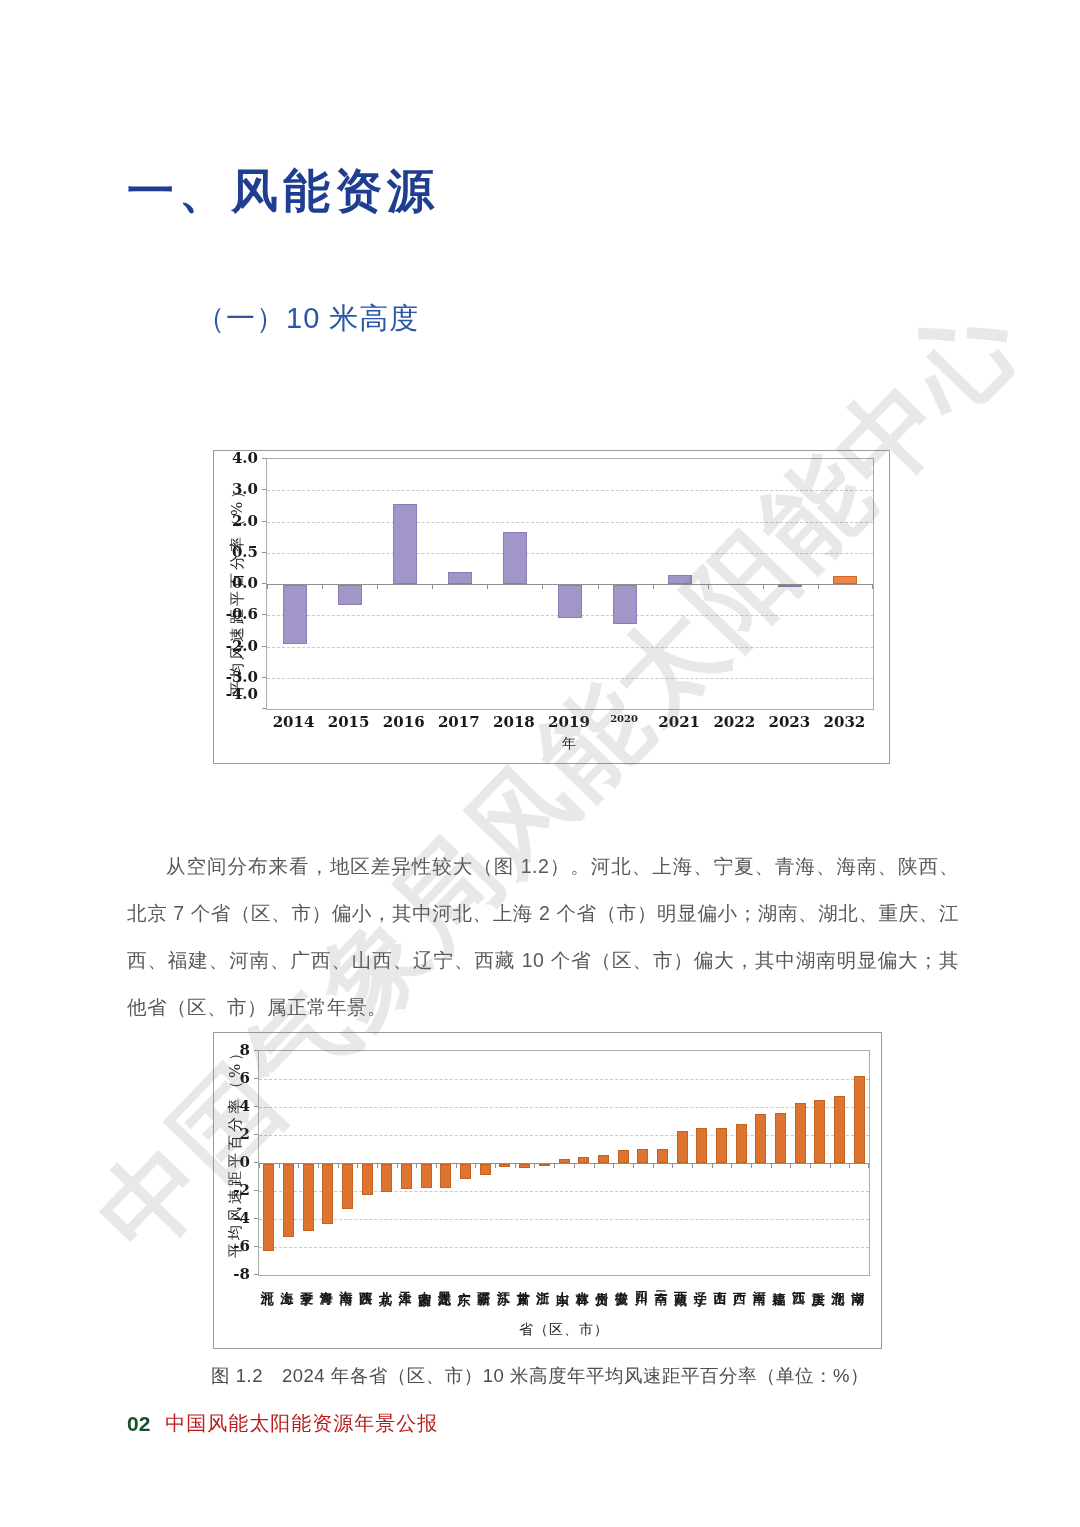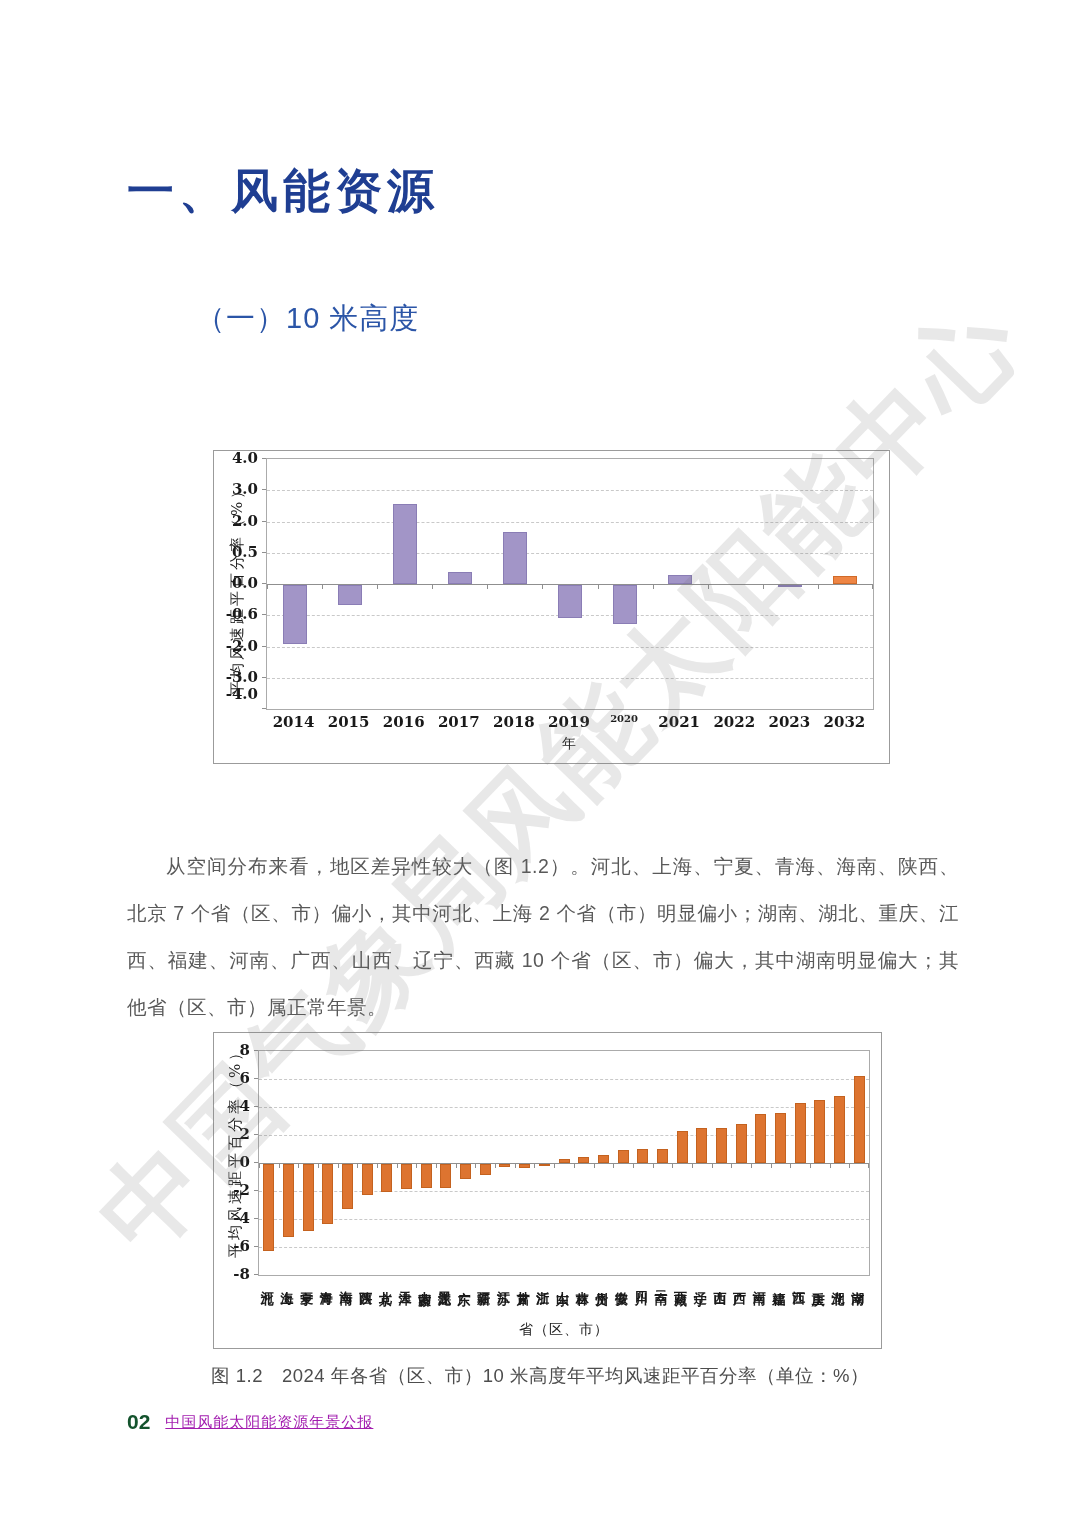--- a/index.html
+++ b/index.html
@@ -70,21 +70,21 @@
     font-size:15px;color:#1a1a1a;letter-spacing:3px;
     transform:rotate(-90deg);transform-origin:0 0;
   }
   .xlabel{
     position:absolute;white-space:nowrap;
     font-family:"DejaVu Serif","Liberation Serif",serif;
     font-size:14px;color:#1a1a1a;letter-spacing:1px;
   }
   .footer{position:absolute;left:127px;top:1410px;display:flex;align-items:center;gap:15px;}
   .footer-num{font-size:21px;font-weight:bold;color:#14532d;}
-  .footer-text{font-size:15px;color:#a21caf;letter-spacing:1px;text-decoration:underline;}
+  .footer-text{font-size:20px;color:#b91c1c;letter-spacing:1px;}
 </style>
 </head>
 <body>
 
 <div class="page">
 
   <div class="watermark">中国气象局风能太阳能中心</div>
 
   <h1 class="section-title">一、风能资源</h1>
 

